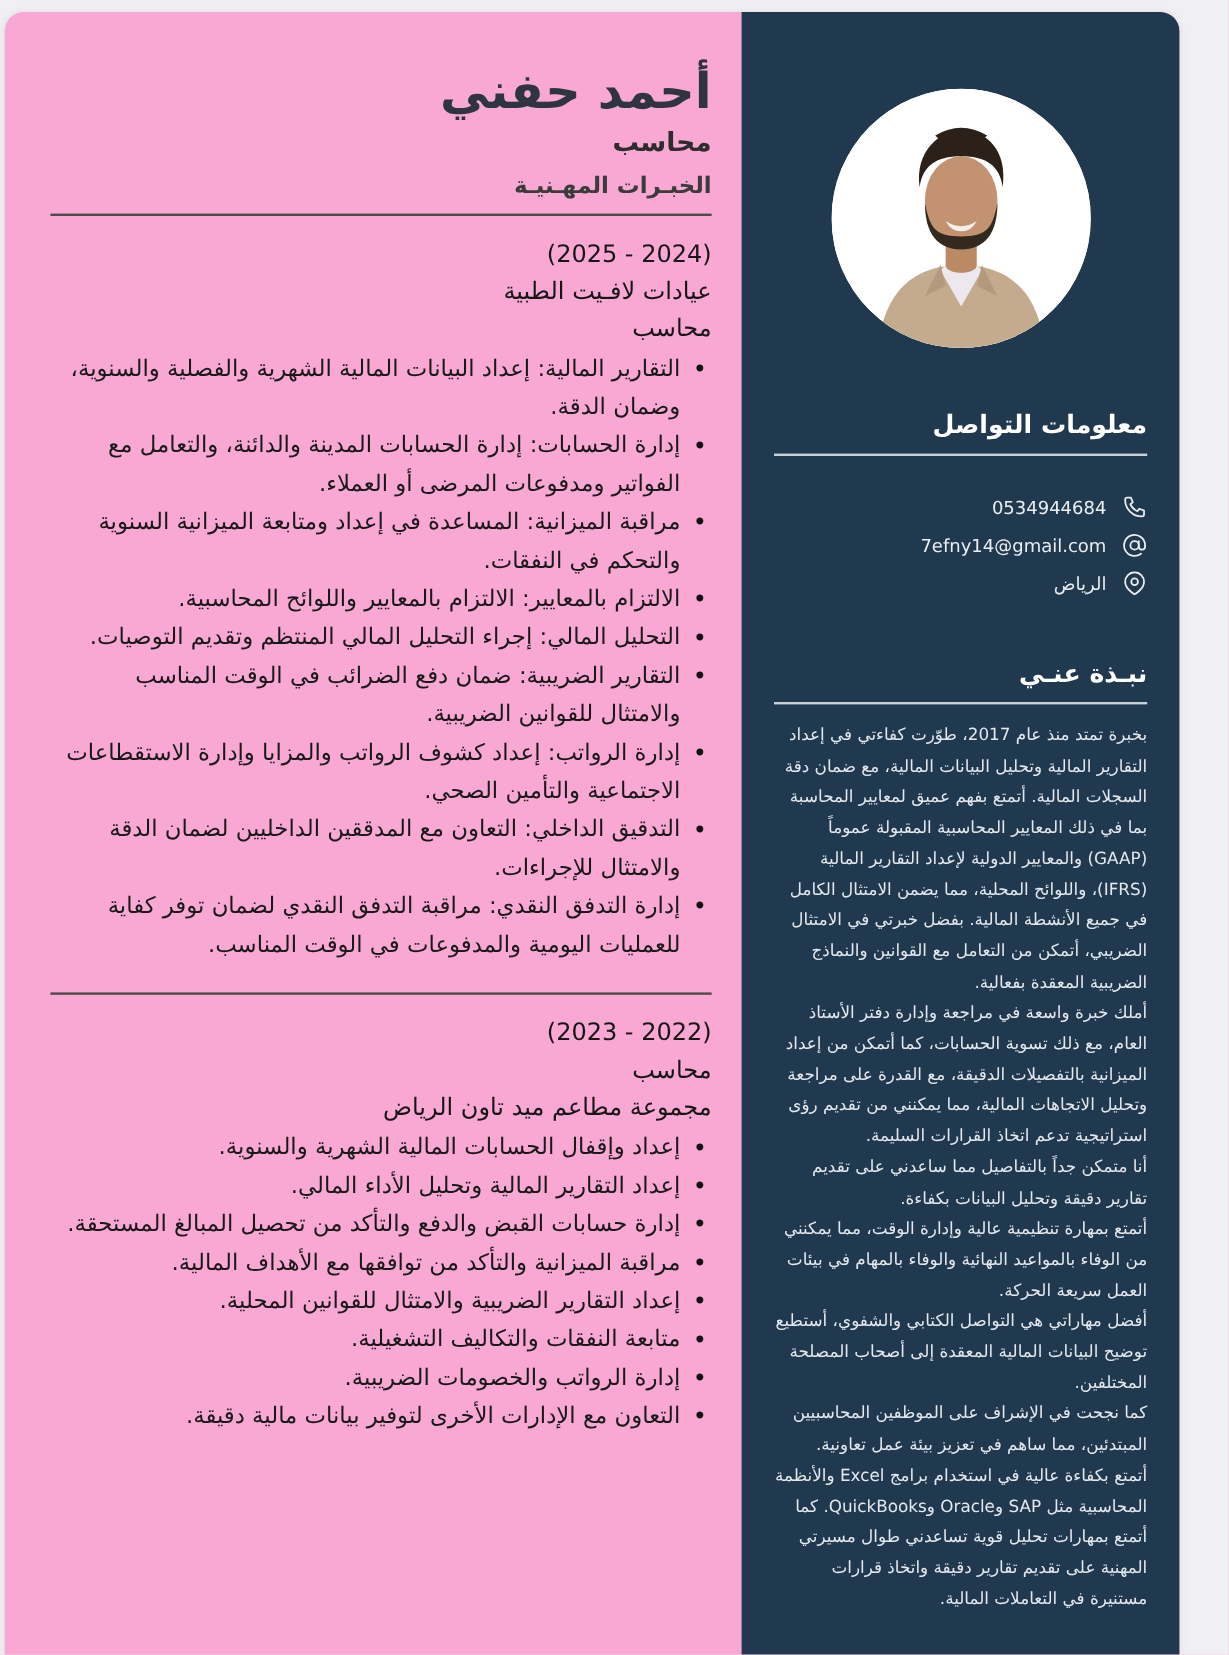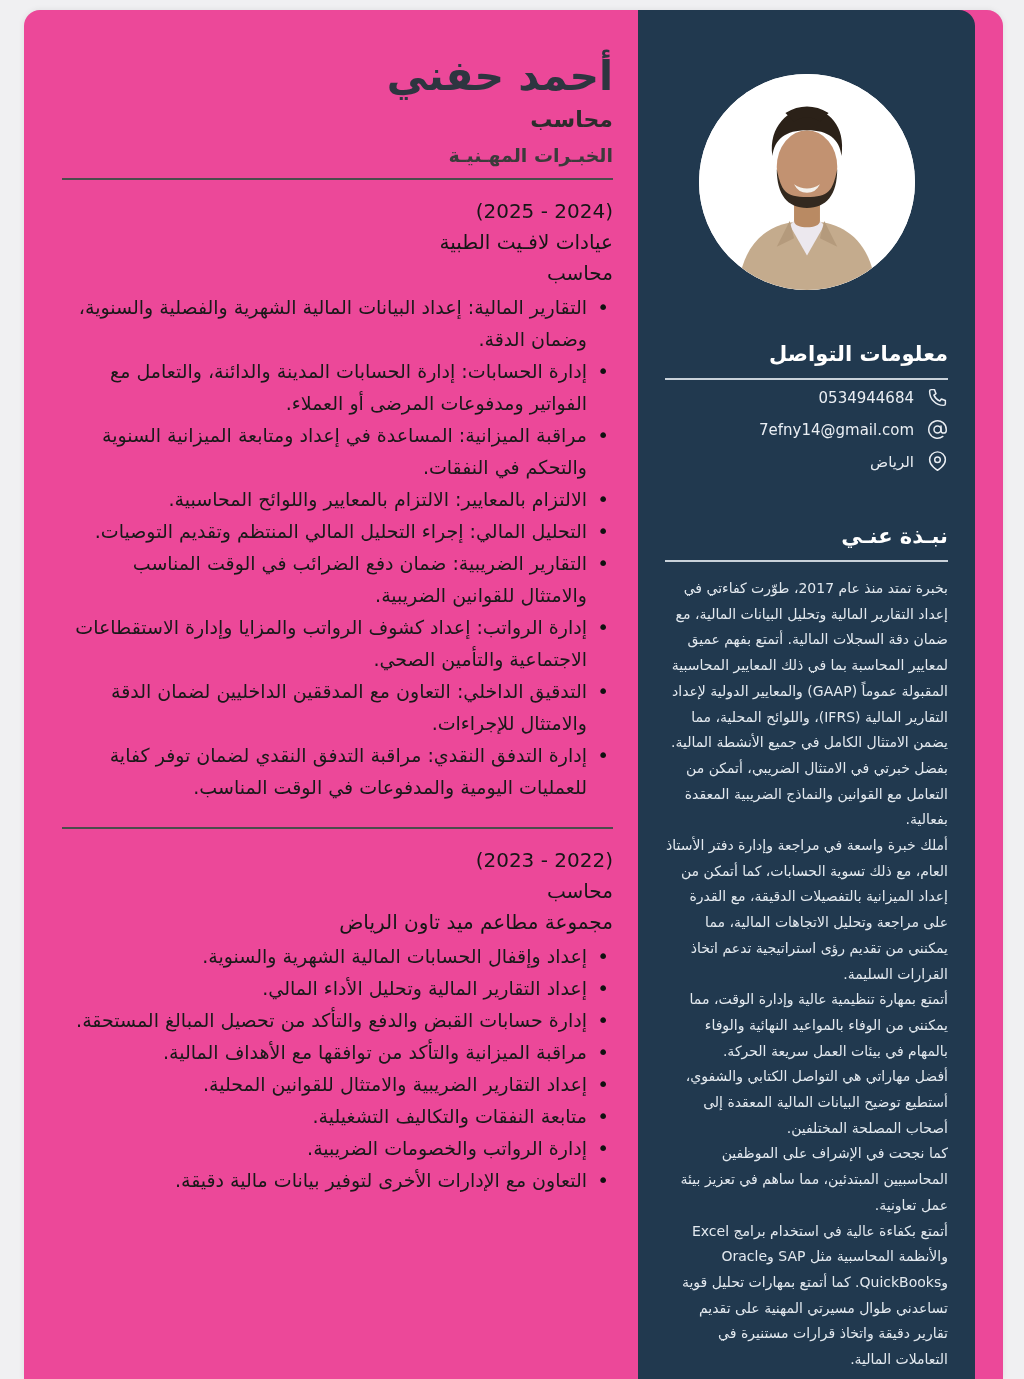--- a/index.html
+++ b/index.html
@@ -5,23 +5,23 @@
   * { margin:0; padding:0; box-sizing:border-box; }
   html,body { width:1024px; height:1379px; }
   body {
     background:#f0f0f2;
     font-family:"DejaVu Sans", sans-serif;
     overflow:hidden;
     position:relative;
   }
   .card {
     position:absolute;
-    left:24px; top:10px;
+    left:4px; top:10px;
     width:979px; height:1369px;
-    background:#ec4899;
+    background:#f9a8d4;
     border-radius:16px 16px 0 0;
     box-shadow:0 0 6px rgba(0,0,0,.08);
     display:flex;
     flex-direction:row;
     overflow:hidden;
   }
   
   .main {
     width:614px;
     padding:42px 25px 20px 38px;
@@ -75,21 +75,21 @@
     content:"•";
     position:absolute;
     right:4px;
     top:0;
     font-size:20px;
     color:#111;
   }
   .job-sep { margin-top:24px; margin-bottom:6px; }
   
   .sidebar {
-    width:337px;
+    width:365px;
     background:#21394f;
     direction:rtl;
     text-align:right;
     padding:0 27px 30px 27px;
     color:#e6ebf1;
     border-radius:0 16px 0 0;
   }
   .photo-ring {
     width:216px; height:216px;
     margin:64px auto 0 auto;
@@ -103,21 +103,21 @@
     margin-top:52px;
     font-size:21px;
     font-weight:700;
     color:#ffffff;
   }
   .rule-side {
     border:none;
     border-top:2px solid #c9d2da;
     margin-top:12px;
   }
-  .contact-list { margin-top:7px; }
+  .contact-list { margin-top:32px; }
   .contact-row {
     display:flex;
     align-items:center;
     gap:13px;
     margin-bottom:11px;
     font-size:15px;
     color:#eaeef3;
   }
   .contact-row .icon { width:21px; height:21px; flex:0 0 auto; display:flex; align-items:center; justify-content:center; }
   .contact-row .icon svg { width:21px; height:21px; stroke:#e9edf2; fill:none; stroke-width:1.7; stroke-linecap:round; stroke-linejoin:round; }
@@ -238,20 +238,21 @@
         <span>الرياض</span>
       </div>
     </div>
 
     <h3 class="side-heading">نبـذة عنـي</h3>
     <hr class="rule-side">
 
     <div class="about">
       <p>بخبرة تمتد منذ عام 2017، طوّرت كفاءتي في إعداد التقارير المالية وتحليل البيانات المالية، مع ضمان دقة السجلات المالية. أتمتع بفهم عميق لمعايير المحاسبة بما في ذلك المعايير المحاسبية المقبولة عموماً (GAAP) والمعايير الدولية لإعداد التقارير المالية (IFRS)، واللوائح المحلية، مما يضمن الامتثال الكامل في جميع الأنشطة المالية. بفضل خبرتي في الامتثال الضريبي، أتمكن من التعامل مع القوانين والنماذج الضريبية المعقدة بفعالية.</p>
       <p>أملك خبرة واسعة في مراجعة وإدارة دفتر الأستاذ العام، مع ذلك تسوية الحسابات، كما أتمكن من إعداد الميزانية بالتفصيلات الدقيقة، مع القدرة على مراجعة وتحليل الاتجاهات المالية، مما يمكنني من تقديم رؤى استراتيجية تدعم اتخاذ القرارات السليمة.</p>
+      <p>أنا متمكن جداً بالتفاصيل مما ساعدني على تقديم تقارير دقيقة وتحليل البيانات بكفاءة.</p>
       <p>أتمتع بمهارة تنظيمية عالية وإدارة الوقت، مما يمكنني من الوفاء بالمواعيد النهائية والوفاء بالمهام في بيئات العمل سريعة الحركة.</p>
       <p>أفضل مهاراتي هي التواصل الكتابي والشفوي، أستطيع توضيح البيانات المالية المعقدة إلى أصحاب المصلحة المختلفين.</p>
       <p>كما نجحت في الإشراف على الموظفين المحاسبيين المبتدئين، مما ساهم في تعزيز بيئة عمل تعاونية.</p>
       <p>أتمتع بكفاءة عالية في استخدام برامج Excel والأنظمة المحاسبية مثل SAP وOracle وQuickBooks. كما أتمتع بمهارات تحليل قوية تساعدني طوال مسيرتي المهنية على تقديم تقارير دقيقة واتخاذ قرارات مستنيرة في التعاملات المالية.</p>
     </div>
 
   </aside>
 </div>
 
 </body></html>

